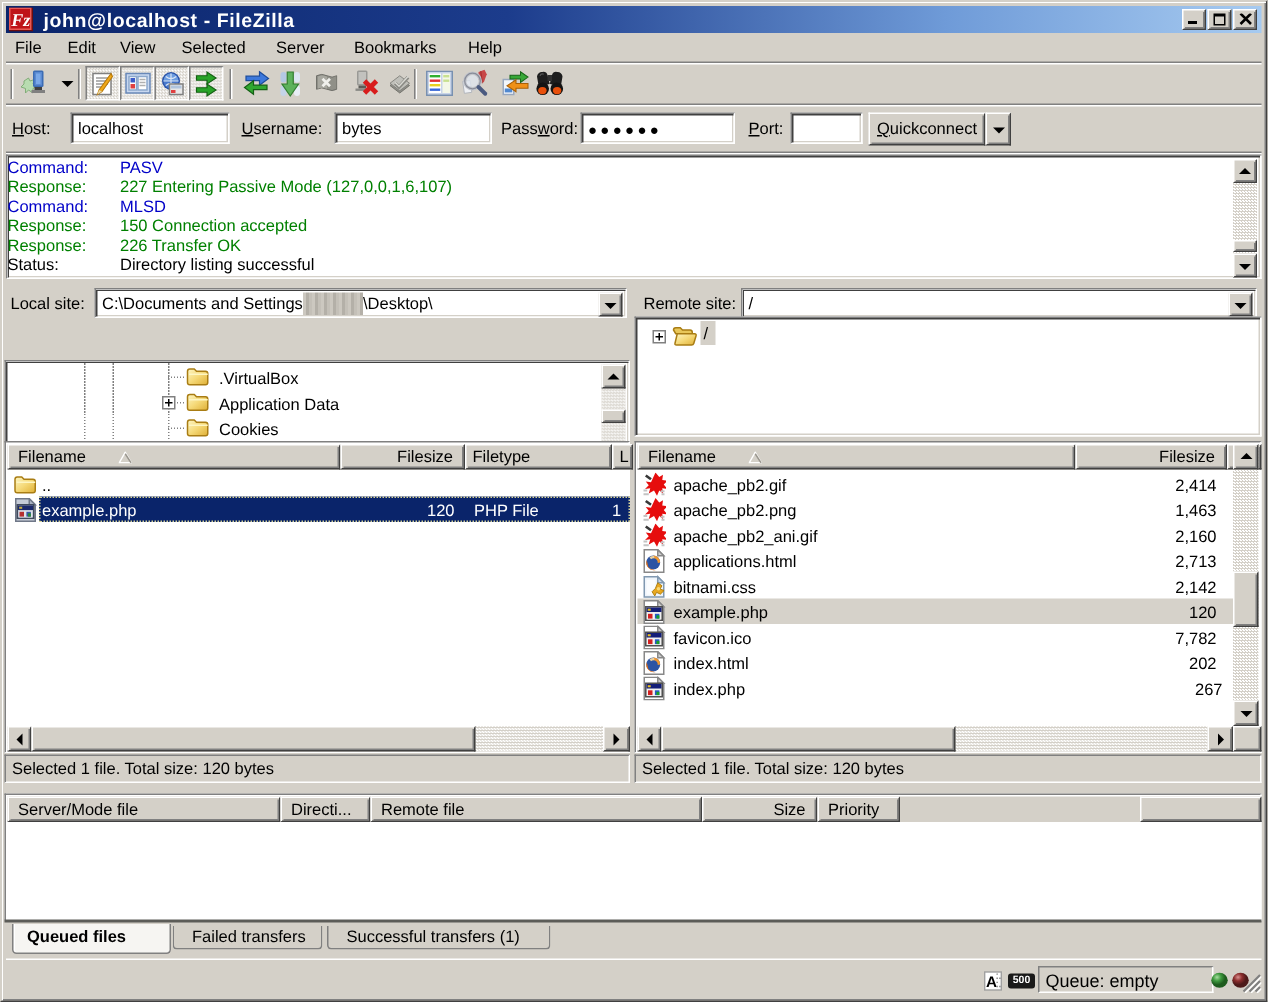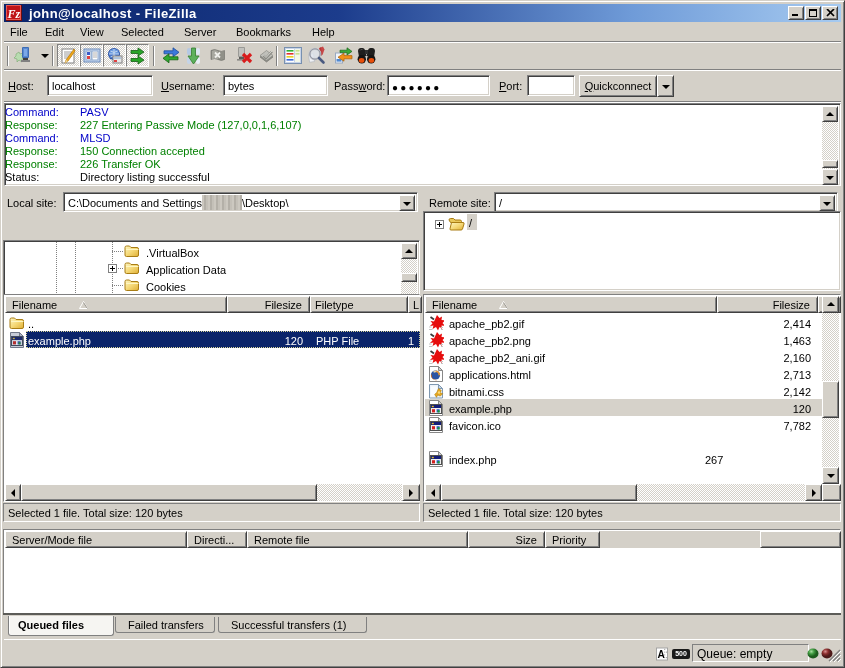--- a/index.html
+++ b/index.html
@@ -497,34 +497,46 @@
           <rect x="3" y="5" width="10" height="3" fill="#141e78"></rect>
           <rect x="3.8" y="5.8" width="2" height="1.4" fill="#e8c020"></rect>
           <rect x="3.5" y="8.5" width="9" height="4.5" fill="#f4f4f4"></rect>
           <rect x="4" y="9.2" width="3" height="3.2" fill="#d42020"></rect>
           <rect x="8.6" y="9.2" width="3" height="3.2" fill="#2858c8"></rect>
           <rect x="9.6" y="10.2" width="2" height="2.2" fill="#18a028"></rect>
         </svg>
         <span class="nm" style="left:24px;">favicon.ico</span>
         <span class="nm" style="left:292px;width:94px;text-align:right;display:inline-block;">7,782</span>
       </div>
+      <div class="lrow" style="left:0;top:119px;width:397px;">
+        <svg class="fico htmlico" style="left:3px;" width="16" height="16" viewBox="0 0 16 16">
+          <path d="M1.5 0.5 h9 l4 4 v11 h-13 z" fill="#fff" stroke="#888"></path>
+          <path d="M10.5 0.5 l4 4 h-4 z" fill="#d0d0d0" stroke="#888"></path>
+          <circle cx="7.5" cy="9" r="4.6" fill="#2c54a4"></circle>
+          <path d="M3.2 7.5 a4.6 4.6 0 0 0 1 5 a5 5 0 0 0 5 1.5 a5.5 5.5 0 0 1 -5 -2 z" fill="#e87010"></path>
+          <path d="M7.5 4.4 a4.6 4.6 0 0 1 4.6 4.6 l-1.6 0.4 a3.2 3.2 0 0 0 -3 -3.4 z" fill="#f09830"></path>
+          <path d="M5 5.5 a4 4 0 0 1 3 -0.8 l0.3 1.5 a3 3 0 0 0 -2.3 0.6 z" fill="#e8d0a0"></path>
+        </svg>
+        <span class="nm" style="left:24px;">index.html</span>
+        <span class="nm" style="left:292px;width:94px;text-align:right;display:inline-block;">202</span>
+      </div>
       <div class="lrow" style="left:0;top:136px;width:397px;">
         <svg class="fico phpico" style="left:3px;" width="16" height="16" viewBox="0 0 16 16">
           <path d="M1.5 0.5 h9 l4 4 v11 h-13 z" fill="#fff" stroke="#888"></path>
           <path d="M10.5 0.5 l4 4 h-4 z" fill="#d0d0d0" stroke="#888"></path>
           <rect x="2.5" y="4.5" width="11" height="9" fill="#e8e8e8" stroke="#505050"></rect>
           <rect x="3" y="5" width="10" height="3" fill="#141e78"></rect>
           <rect x="3.8" y="5.8" width="2" height="1.4" fill="#e8c020"></rect>
           <rect x="3.5" y="8.5" width="9" height="4.5" fill="#f4f4f4"></rect>
           <rect x="4" y="9.2" width="3" height="3.2" fill="#d42020"></rect>
           <rect x="8.6" y="9.2" width="3" height="3.2" fill="#2858c8"></rect>
           <rect x="9.6" y="10.2" width="2" height="2.2" fill="#18a028"></rect>
         </svg>
         <span class="nm" style="left:24px;">index.php</span>
-        <span class="nm" style="left:280px;width:94px;display:inline-block;">267</span>
+        <span class="nm" style="left:296px;width:94px;text-align:right;display:inline-block;">267</span>
       </div>
     </div>
 
   <div class="abs" style="left:398px;top:1px;width:17px;height:188px;">
     <div class="track" style="left:0;top:0;width:17px;height:188px;"></div>
     <div class="sb" style="left:0;top:0;width:17px;height:17px;">
         <div class="tri t-up" style="left:4px;top:5px;"></div>
       </div>
     <div class="sb" style="left:0;top:85px;width:17px;height:37px;"></div>
     <div class="sb" style="left:0;top:171px;width:17px;height:17px;">

